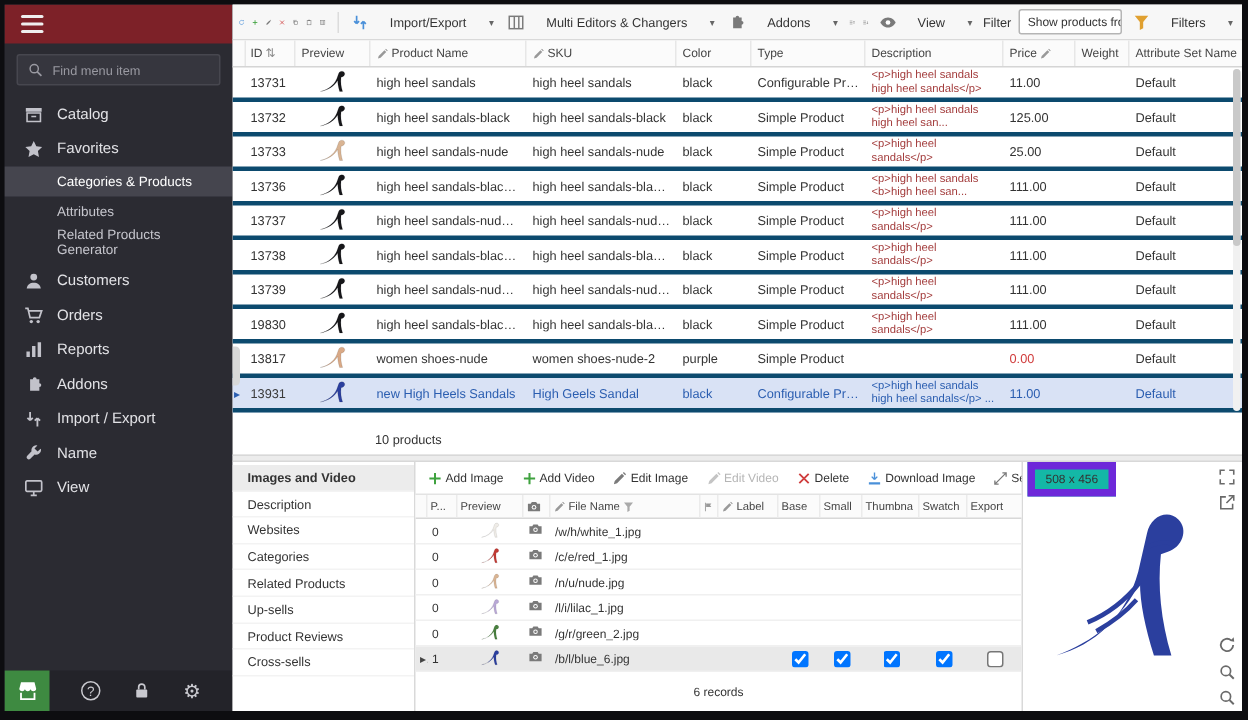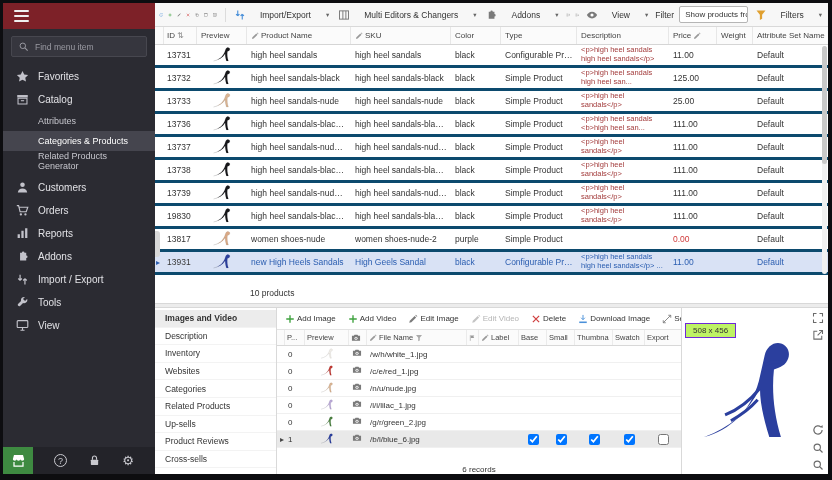--- a/index.html
+++ b/index.html
@@ -78,25 +78,25 @@
   .igrid-header .cell{border-right:1px solid #ebebeb;height:100%;display:flex;align-items:center;gap:2px;padding:0 2px}
   .igrid-header .cell:last-child{border-right:none}
   .igrid-row{height:17px;border-bottom:1px solid #f0f0f0;font-size:8px}
   .igrid-row.selected{background:#e9e9e9}
   .igrid-row .cell{padding:0 3px}
   .i-pv{display:flex;align-items:center;justify-content:center}
   .i-pv svg{width:14px;height:14px}
   .cam{width:10px;height:10px;color:#7a7a7a}
   .ckcell{display:flex;align-items:center;justify-content:center}
   input[type=checkbox]{width:11px;height:11px;margin:0}
-  .igrid-footer{flex:1;display:flex;align-items:flex-end;justify-content:center;font-size:8px;color:#333}
+  .igrid-footer{flex:1;display:flex;align-items:center;justify-content:center;font-size:8px;color:#333}
 
   
   .preview-pane{width:146px;position:relative;background:#fff;flex:0 0 auto}
-  .size-box{position:absolute;left:3px;top:15px;border:1px solid #6d28d9;background:#bef264;font-size:8px;padding:2px 7px;color:#333}
+  .size-box{position:absolute;left:3px;top:0;border:5px solid #6d28d9;background:#14b8a6;font-size:8px;padding:2px 7px;color:#333}
   .pv-ic{position:absolute;width:12px;height:12px;color:#6a6a6a}
   .pv-expand{right:4px;top:4px}
   .pv-ext{right:4px;top:21px}
   .pv-rot{right:4px;bottom:38px}
   .pv-zoom{right:4px;bottom:20px}
   .pv-zoom2{right:4px;bottom:3px}
   .pv-img{position:absolute;left:8px;top:22px;width:126px;height:128px}
 
   .green{color:#3fa23f}.red-ic{color:#d04040}.gray-ic{color:#7a7a7a}.blue-ic{color:#4a90d9}.orange-ic{color:#e0a030}
 </style>
@@ -234,35 +234,35 @@
         </div>
     </div>
     <div class="sb-search">
       <svg class="ic" width="11" height="11">
           <use href="#sym-search"></use>
         </svg>
       <input class="sb-input" placeholder="Find menu item" style="">
     </div>
     <div class="sb-item">
       <svg class="ic" width="13" height="13">
-          <use href="#sym-star"></use>
-        </svg>
-      <span>Favorites</span>
+          <use href="#sym-catalog"></use>
+        </svg>
+      <span>Catalog</span>
     </div>
     <div class="sb-item">
       <svg class="ic" width="13" height="13">
-          <use href="#sym-catalog"></use>
-        </svg>
-      <span>Catalog</span>
+          <use href="#sym-star"></use>
+        </svg>
+      <span>Favorites</span>
+    </div>
+    <div class="sb-sub selected">
+      <span>Categories &amp; Products</span>
     </div>
     <div class="sb-sub">
       <span>Attributes</span>
-    </div>
-    <div class="sb-sub selected">
-      <span>Categories &amp; Products</span>
     </div>
     <div class="sb-sub">
       <span>Related Products Generator</span>
     </div>
     <div class="sb-gap"></div>
     <div class="sb-item">
       <svg class="ic" width="13" height="13">
           <use href="#sym-person"></use>
         </svg>
       <span>Customers</span>
@@ -288,21 +288,21 @@
     <div class="sb-item">
       <svg class="ic" width="13" height="13">
           <use href="#sym-imp-exp"></use>
         </svg>
       <span>Import / Export</span>
     </div>
     <div class="sb-item">
       <svg class="ic" width="13" height="13">
           <use href="#sym-wrench"></use>
         </svg>
-      <span>Tools</span>
+      <span>Name</span>
     </div>
     <div class="sb-item">
       <svg class="ic" width="13" height="13">
           <use href="#sym-monitor"></use>
         </svg>
       <span>View</span>
     </div>
     <div class="sb-footer">
       <div class="store-btn">
         <svg width="15" height="15">
@@ -619,21 +619,20 @@
         <div class="thumb"></div>
       </div>
     <div class="grip"></div>
 
     <div class="splitter"></div>
 
     <div class="bottom">
       <div class="ptabs">
           <div class="ptab sel">Images and Video</div>
           <div class="ptab">Description</div>
-          <div class="ptab">Inventory</div>
           <div class="ptab">Websites</div>
           <div class="ptab">Categories</div>
           <div class="ptab">Related Products</div>
           <div class="ptab">Up-sells</div>
           <div class="ptab">Product Reviews</div>
           <div class="ptab">Cross-sells</div>
         </div>
 
       <div class="panel-right">
         <div class="img-area">

